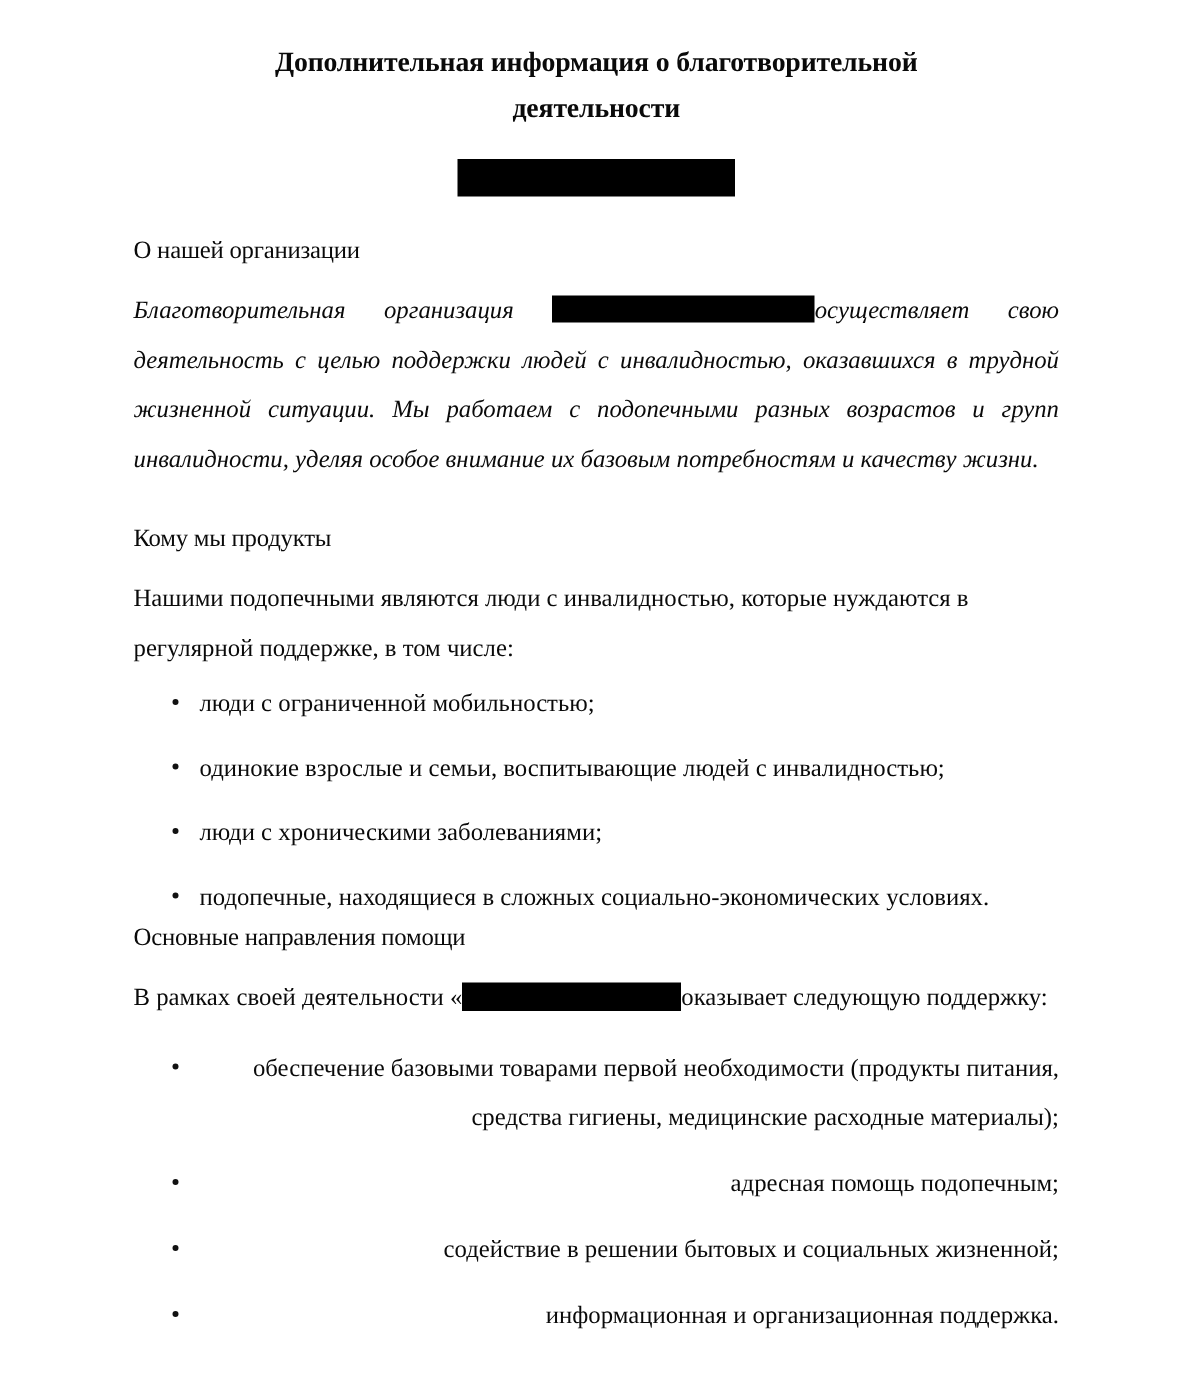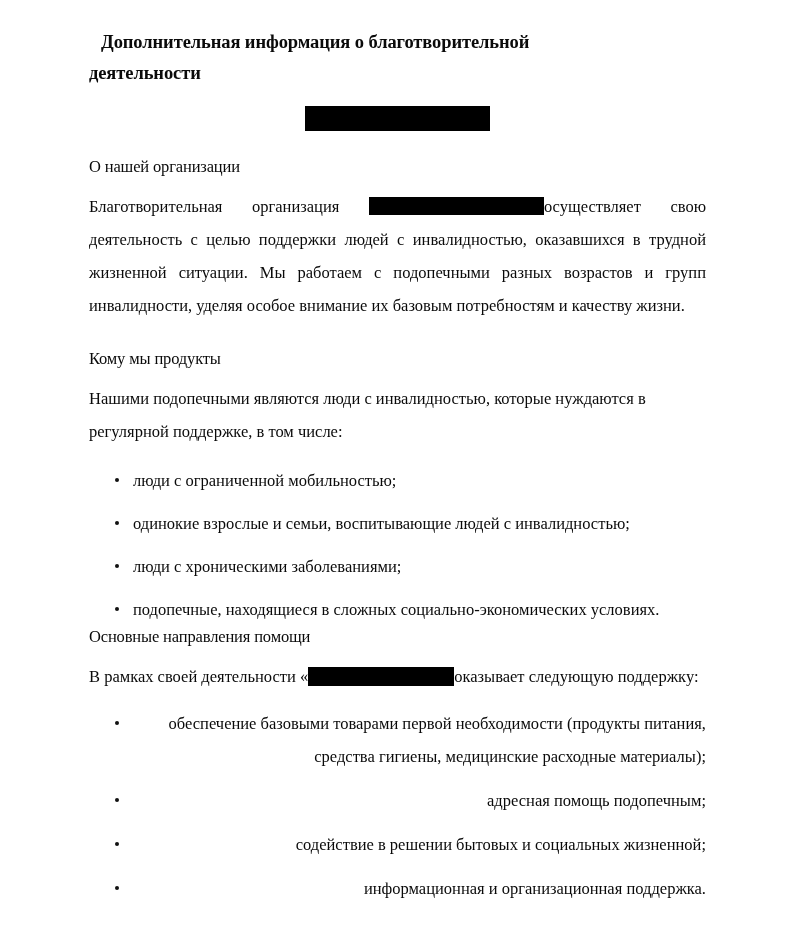--- a/index.html
+++ b/index.html
@@ -34,20 +34,21 @@
     width: 617px;
   }
 
   
   .doc-title {
     margin: 0;
     padding-top: 27px;
     font-size: 18.5px;
     font-weight: bold;
     line-height: 31px;
+    text-align: center;
     letter-spacing: -0.1px;
     font-family: "Liberation Serif", "DejaVu Serif", serif;
   }
   .doc-title .title-line {
     display: block;
   }
   .doc-title .title-line.line1 {
     padding: 0 12px;
   }
 
@@ -87,40 +88,40 @@
   .heading-areas   { }
 
   
   .body-text {
     margin: 0;
     font-size: 16.5px;
     line-height: 33px;
     text-align: justify;
     text-justify: inter-word;
   }
-  .para-about { margin-top: 12px; }
+  .para-about { margin-top: 12px; font-style: italic; }
   .para-whom  { margin-top: 12px; }
   .para-areas { margin-top: 12px; }
 
   .para-areas,
   .para-whom {
     text-align: left;
   }
 
   .quote-mark {
     letter-spacing: 0;
   }
 
   
   .bullet-list {
     list-style: none;
     margin: 0;
     padding: 0;
   }
-  .list-beneficiaries { margin-top: 16px; font-family: Liberation Serif, serif; }
+  .list-beneficiaries { margin-top: 4px; font-family: Liberation Serif, serif; }
   .list-support       { margin-top: 14px; }
 
   .bullet-item {
     position: relative;
     padding-left: 44px;
     font-size: 16.5px;
     line-height: 33px;
     margin-bottom: 10px;
   }
   .list-support .bullet-item { margin-bottom: 11px; text-align: right; }

